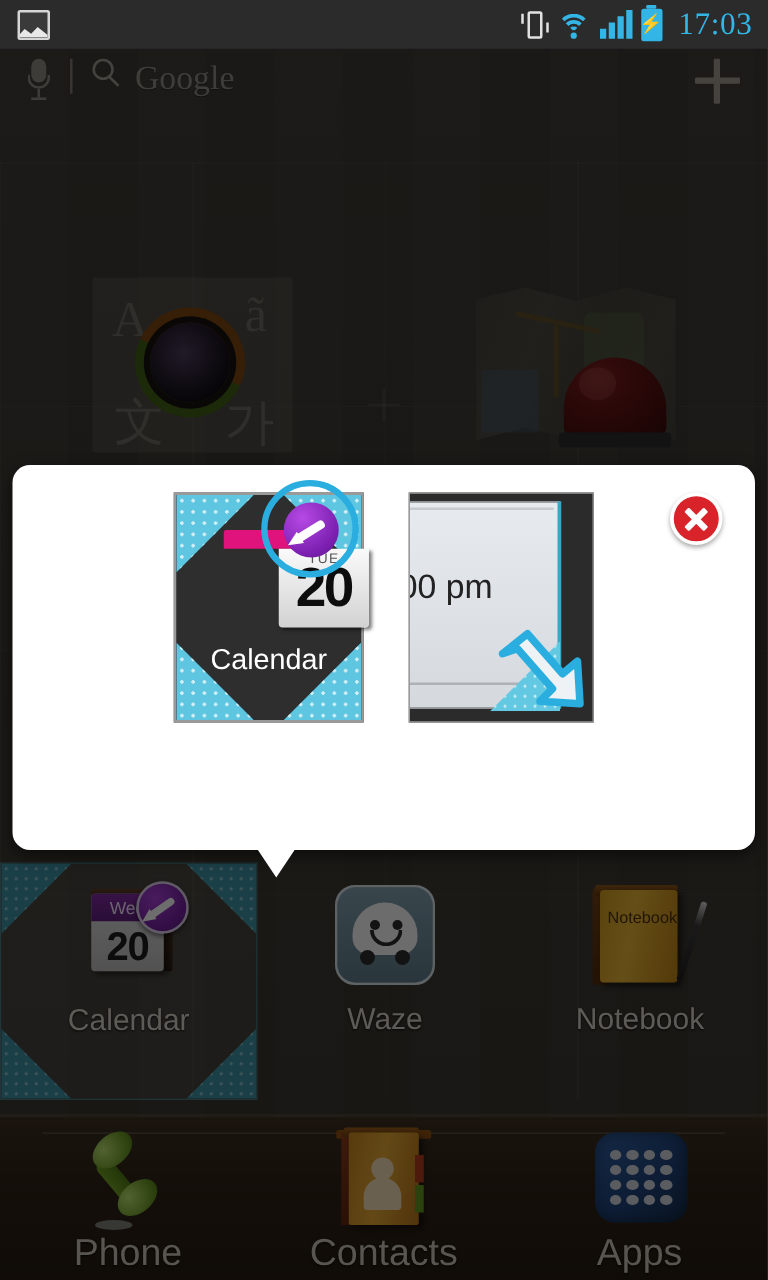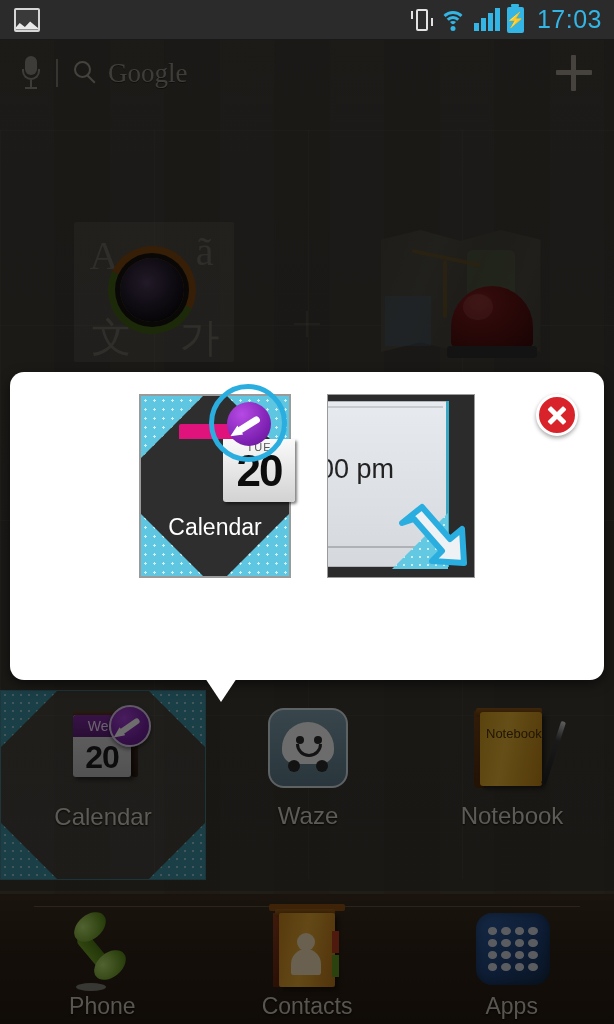--- a/index.html
+++ b/index.html
@@ -56,21 +56,21 @@
   #statusbar{
     position:absolute; top:0; left:0; width:614px; height:40px;
     background:#2b2b2b;
     display:flex; align-items:center; z-index:30;
     border-bottom:1px solid #191919;
   }
   #statusbar .left{ display:flex; align-items:center; padding-left:14px; gap:8px; }
   #statusbar .right{ margin-left:auto; display:flex; align-items:center; gap:7px; padding-right:12px; }
   .sb-clock{
     color:#33b5e5; font-size:25px; letter-spacing:.5px; padding-left:6px;
-    font-family:Liberation Sans, sans-serif;
+    font-family:Liberation Serif, serif;
   }
   .ic-screenshot{
     width:26px; height:24px; border:2px solid #d6d6d6; border-radius:2px;
     position:relative; overflow:hidden; background:#3a3a3a;
   }
   .ic-screenshot:after{
     content:""; position:absolute; left:-2px; right:-2px; bottom:0; height:11px;
     background:#e8e8e8;
     clip-path:polygon(0 100%,22% 42%,42% 78%,62% 28%,100% 100%);
   }
@@ -107,22 +107,22 @@
     content:""; position:absolute; left:50%; transform:translateX(-50%);
     top:-5px; width:8px; height:3px; background:#33b5e5; border-radius:1px;
   }
   .ic-battery .bolt{
     position:absolute; inset:0; display:flex; align-items:center; justify-content:center;
     color:#fff; font-size:15px; font-weight:bold; line-height:1;
   }
 
   
   #searchbar{
-    position:absolute; top:36px; left:0; width:614px; height:74px;
-    display:flex; align-items:center; padding:0 22px; z-index:10;
+    position:absolute; top:47px; left:0; width:614px; height:74px;
+    display:flex; padding:0 22px; z-index:10;
   }
   .mic{ width:18px; height:34px; position:relative; margin-right:16px; }
   .mic .cap{ position:absolute; left:3px; top:0; width:12px; height:19px; background:#8a857c; border-radius:6px; }
   .mic .arc{ position:absolute; left:0; top:13px; width:18px; height:11px;
     border:2px solid #8a857c; border-top:none; border-radius:0 0 10px 10px; }
   .mic .stem{ position:absolute; left:8px; top:24px; width:2px; height:7px; background:#8a857c; }
   .mic .base{ position:absolute; left:3px; top:31px; width:12px; height:2px; background:#8a857c; }
   .divider{ width:2px; height:28px; background:#7c776e; margin-right:16px; }
   .mag{ width:24px; height:24px; position:relative; margin-right:10px; }
   .mag .ring{ position:absolute; left:0; top:0; width:17px; height:17px;
@@ -356,21 +356,21 @@
 
   
   .dock{
     position:absolute; bottom:0; left:0; width:614px; height:140px;
     display:flex; z-index:5;
   }
   .dockcell{
     flex:1; display:flex; flex-direction:column; align-items:center;
     justify-content:flex-end; padding-bottom:4px; position:relative;
   }
-  .docklabel{ color:#c4bdb2; font-size:23px; text-shadow:0 1px 2px rgba(0,0,0,.85); }
+  .docklabel{ color:#c4bdb2; font-size:30px; text-shadow:0 1px 2px rgba(0,0,0,.85); }
   .dockicon{ width:84px; height:88px; position:relative; }
   .dock-sep{
     position:absolute; left:34px; right:34px; top:22px; height:1px; background:rgba(190,180,160,.28);
   }
   .dock-tab{
     position:absolute; left:50%; transform:translateX(-50%); top:20px;
     width:76px; height:7px; background:#8c4e12; border-radius:2px;
   }
 
   

